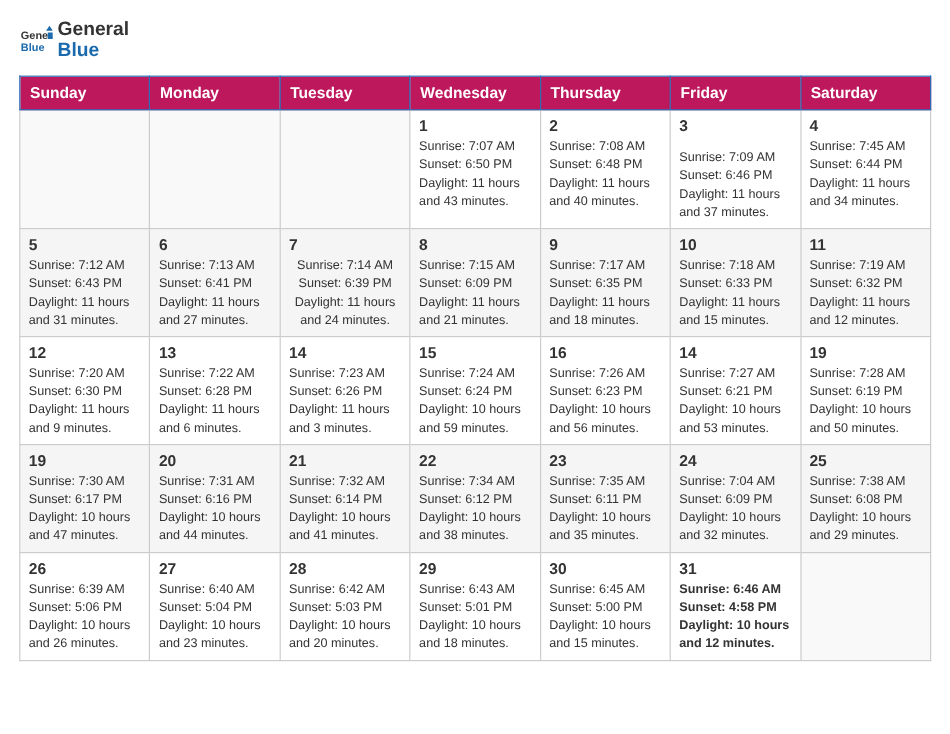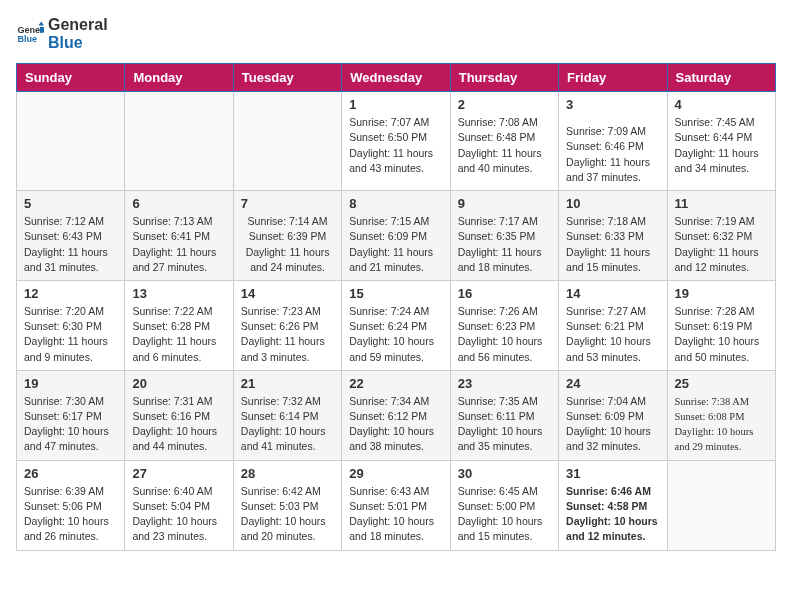--- a/index.html
+++ b/index.html
@@ -298,21 +298,21 @@
         </td>
         <td>
           <span class="day-number">24</span>
           <div class="day-info" style="white-space: pre-line;">Sunrise: 7:04 AM
 Sunset: 6:09 PM
 Daylight: 10 hours
 and 32 minutes.</div>
         </td>
         <td>
           <span class="day-number">25</span>
-          <div class="day-info" style="white-space: pre-line; font-family: Liberation Serif, serif;">Sunrise: 7:38 AM
+          <div class="day-info" style="white-space: pre-line;">Sunrise: 7:38 AM
 Sunset: 6:08 PM
 Daylight: 10 hours
 and 29 minutes.</div>
         </td>
       </tr>
       <tr>
         <td>
           <span class="day-number">26</span>
           <div class="day-info" style="white-space: pre-line;">Sunrise: 6:39 AM
 Sunset: 5:06 PM

